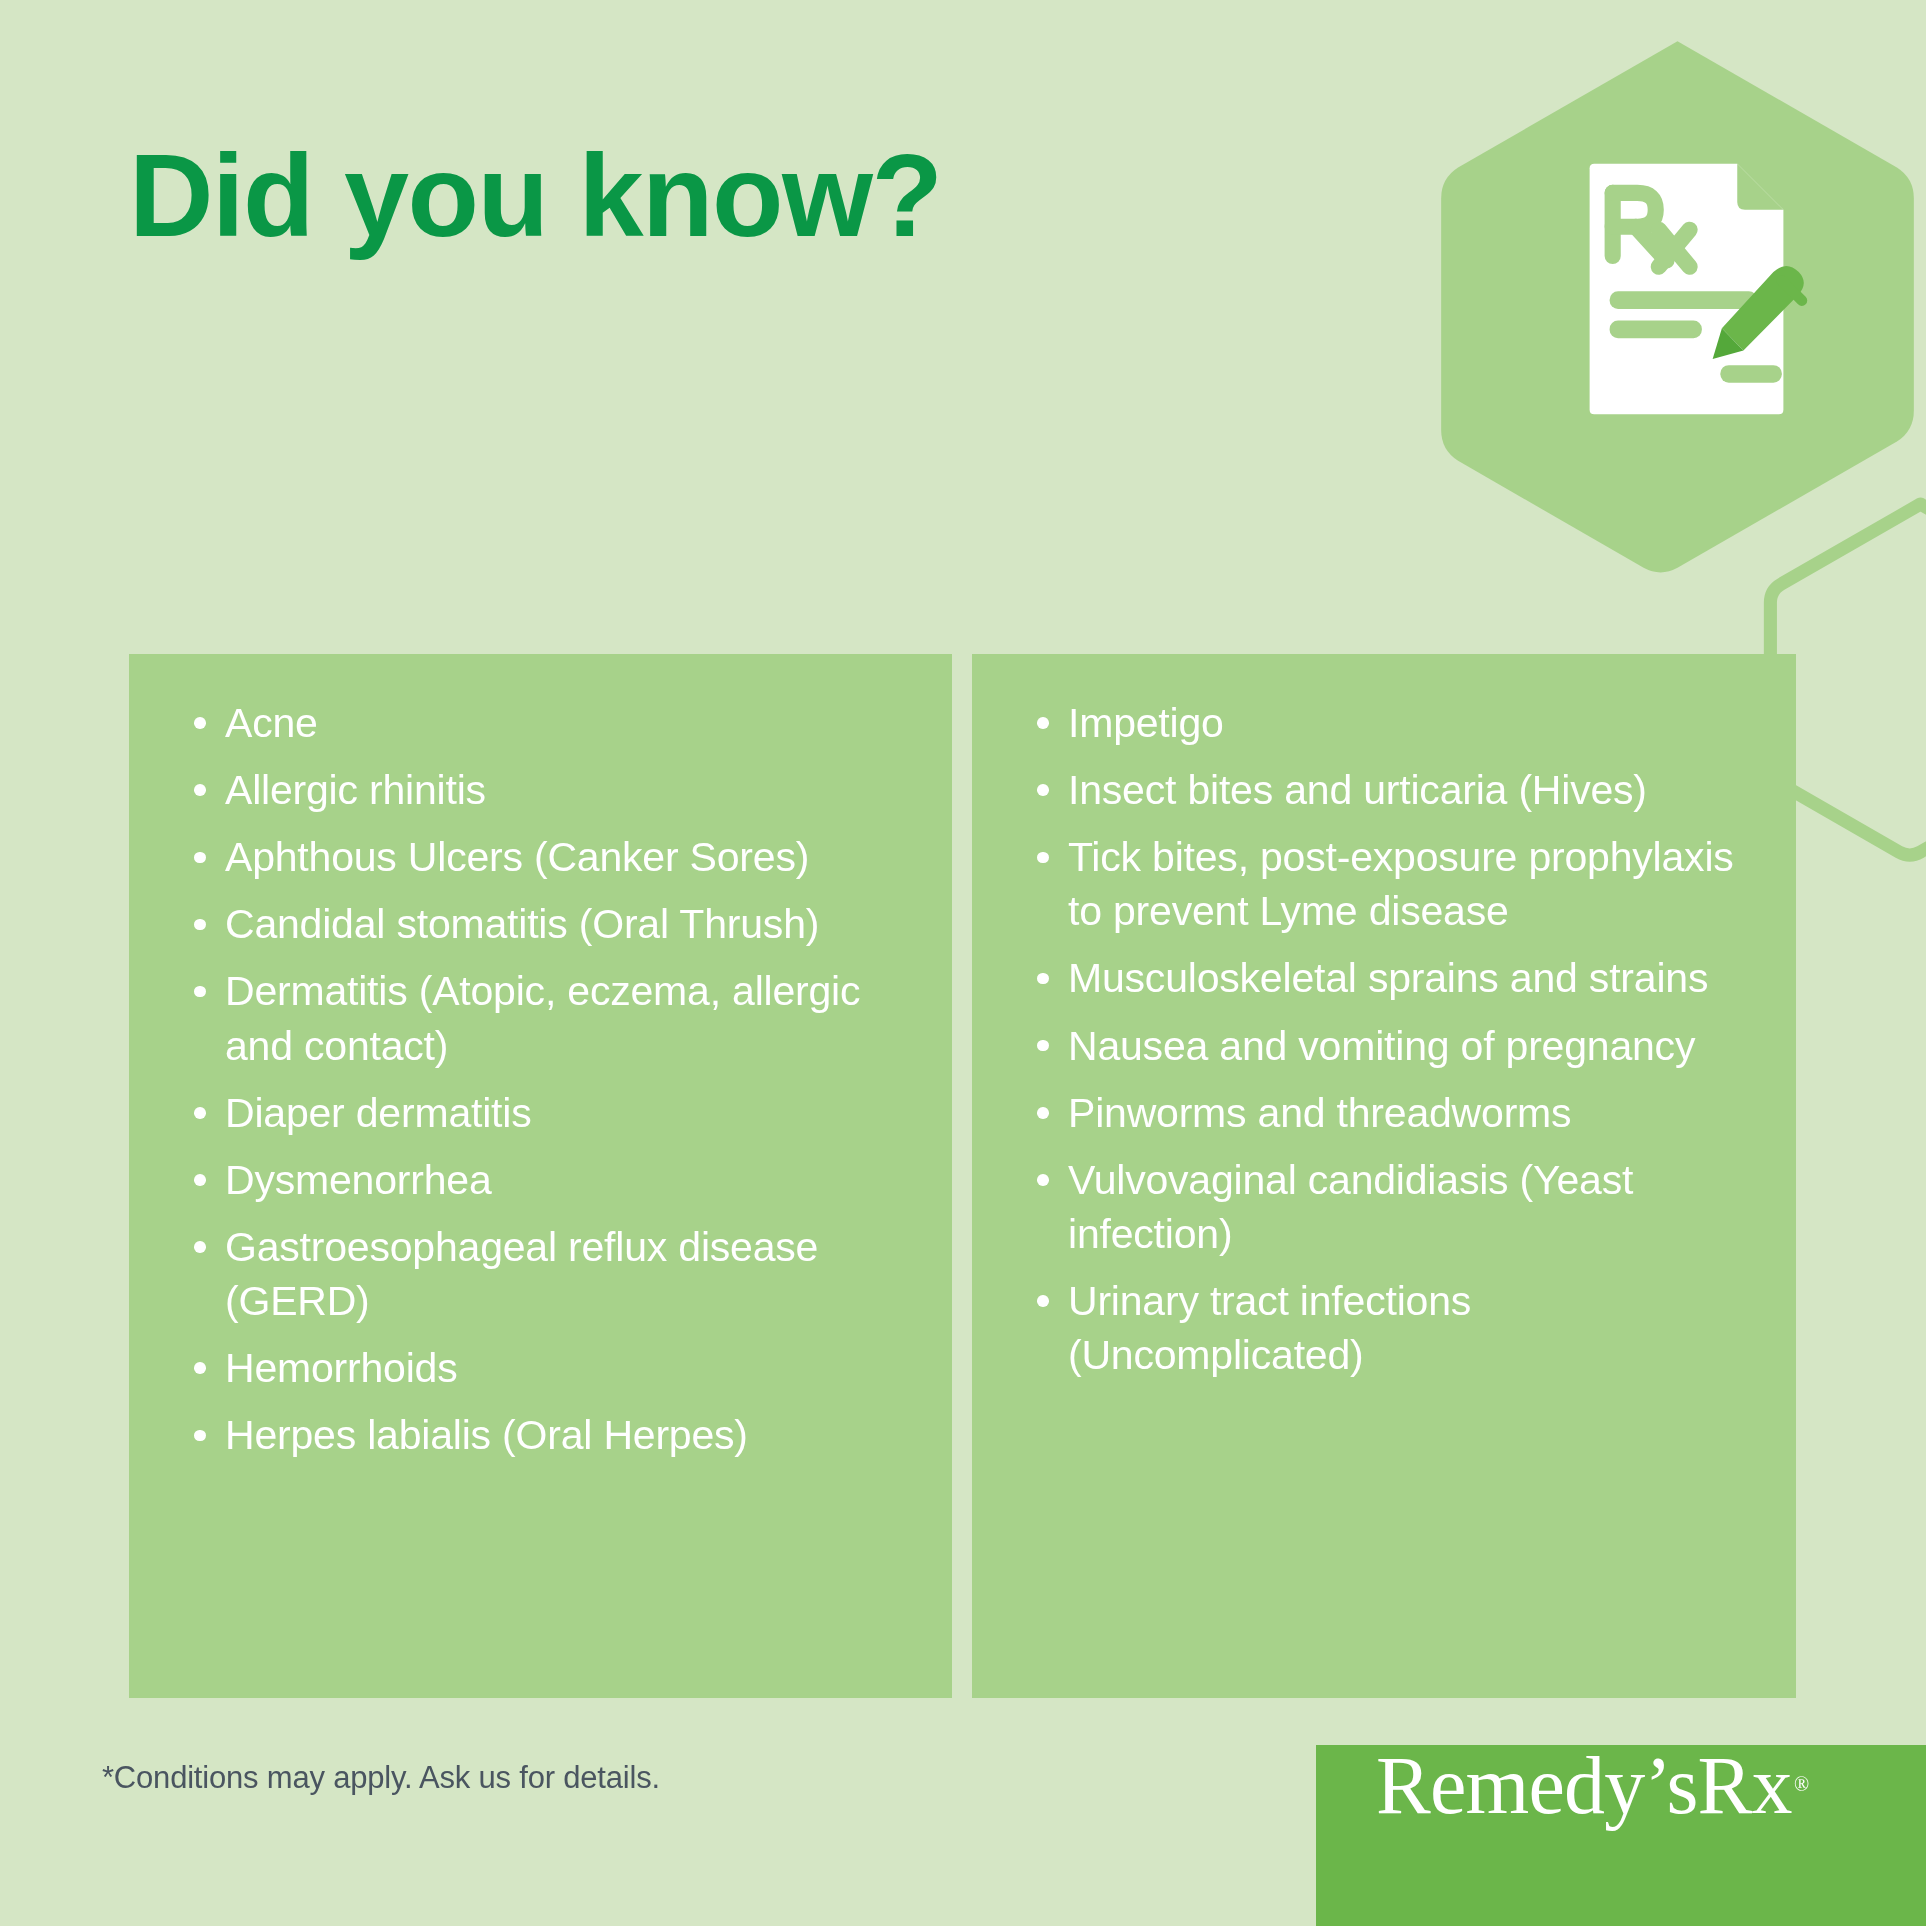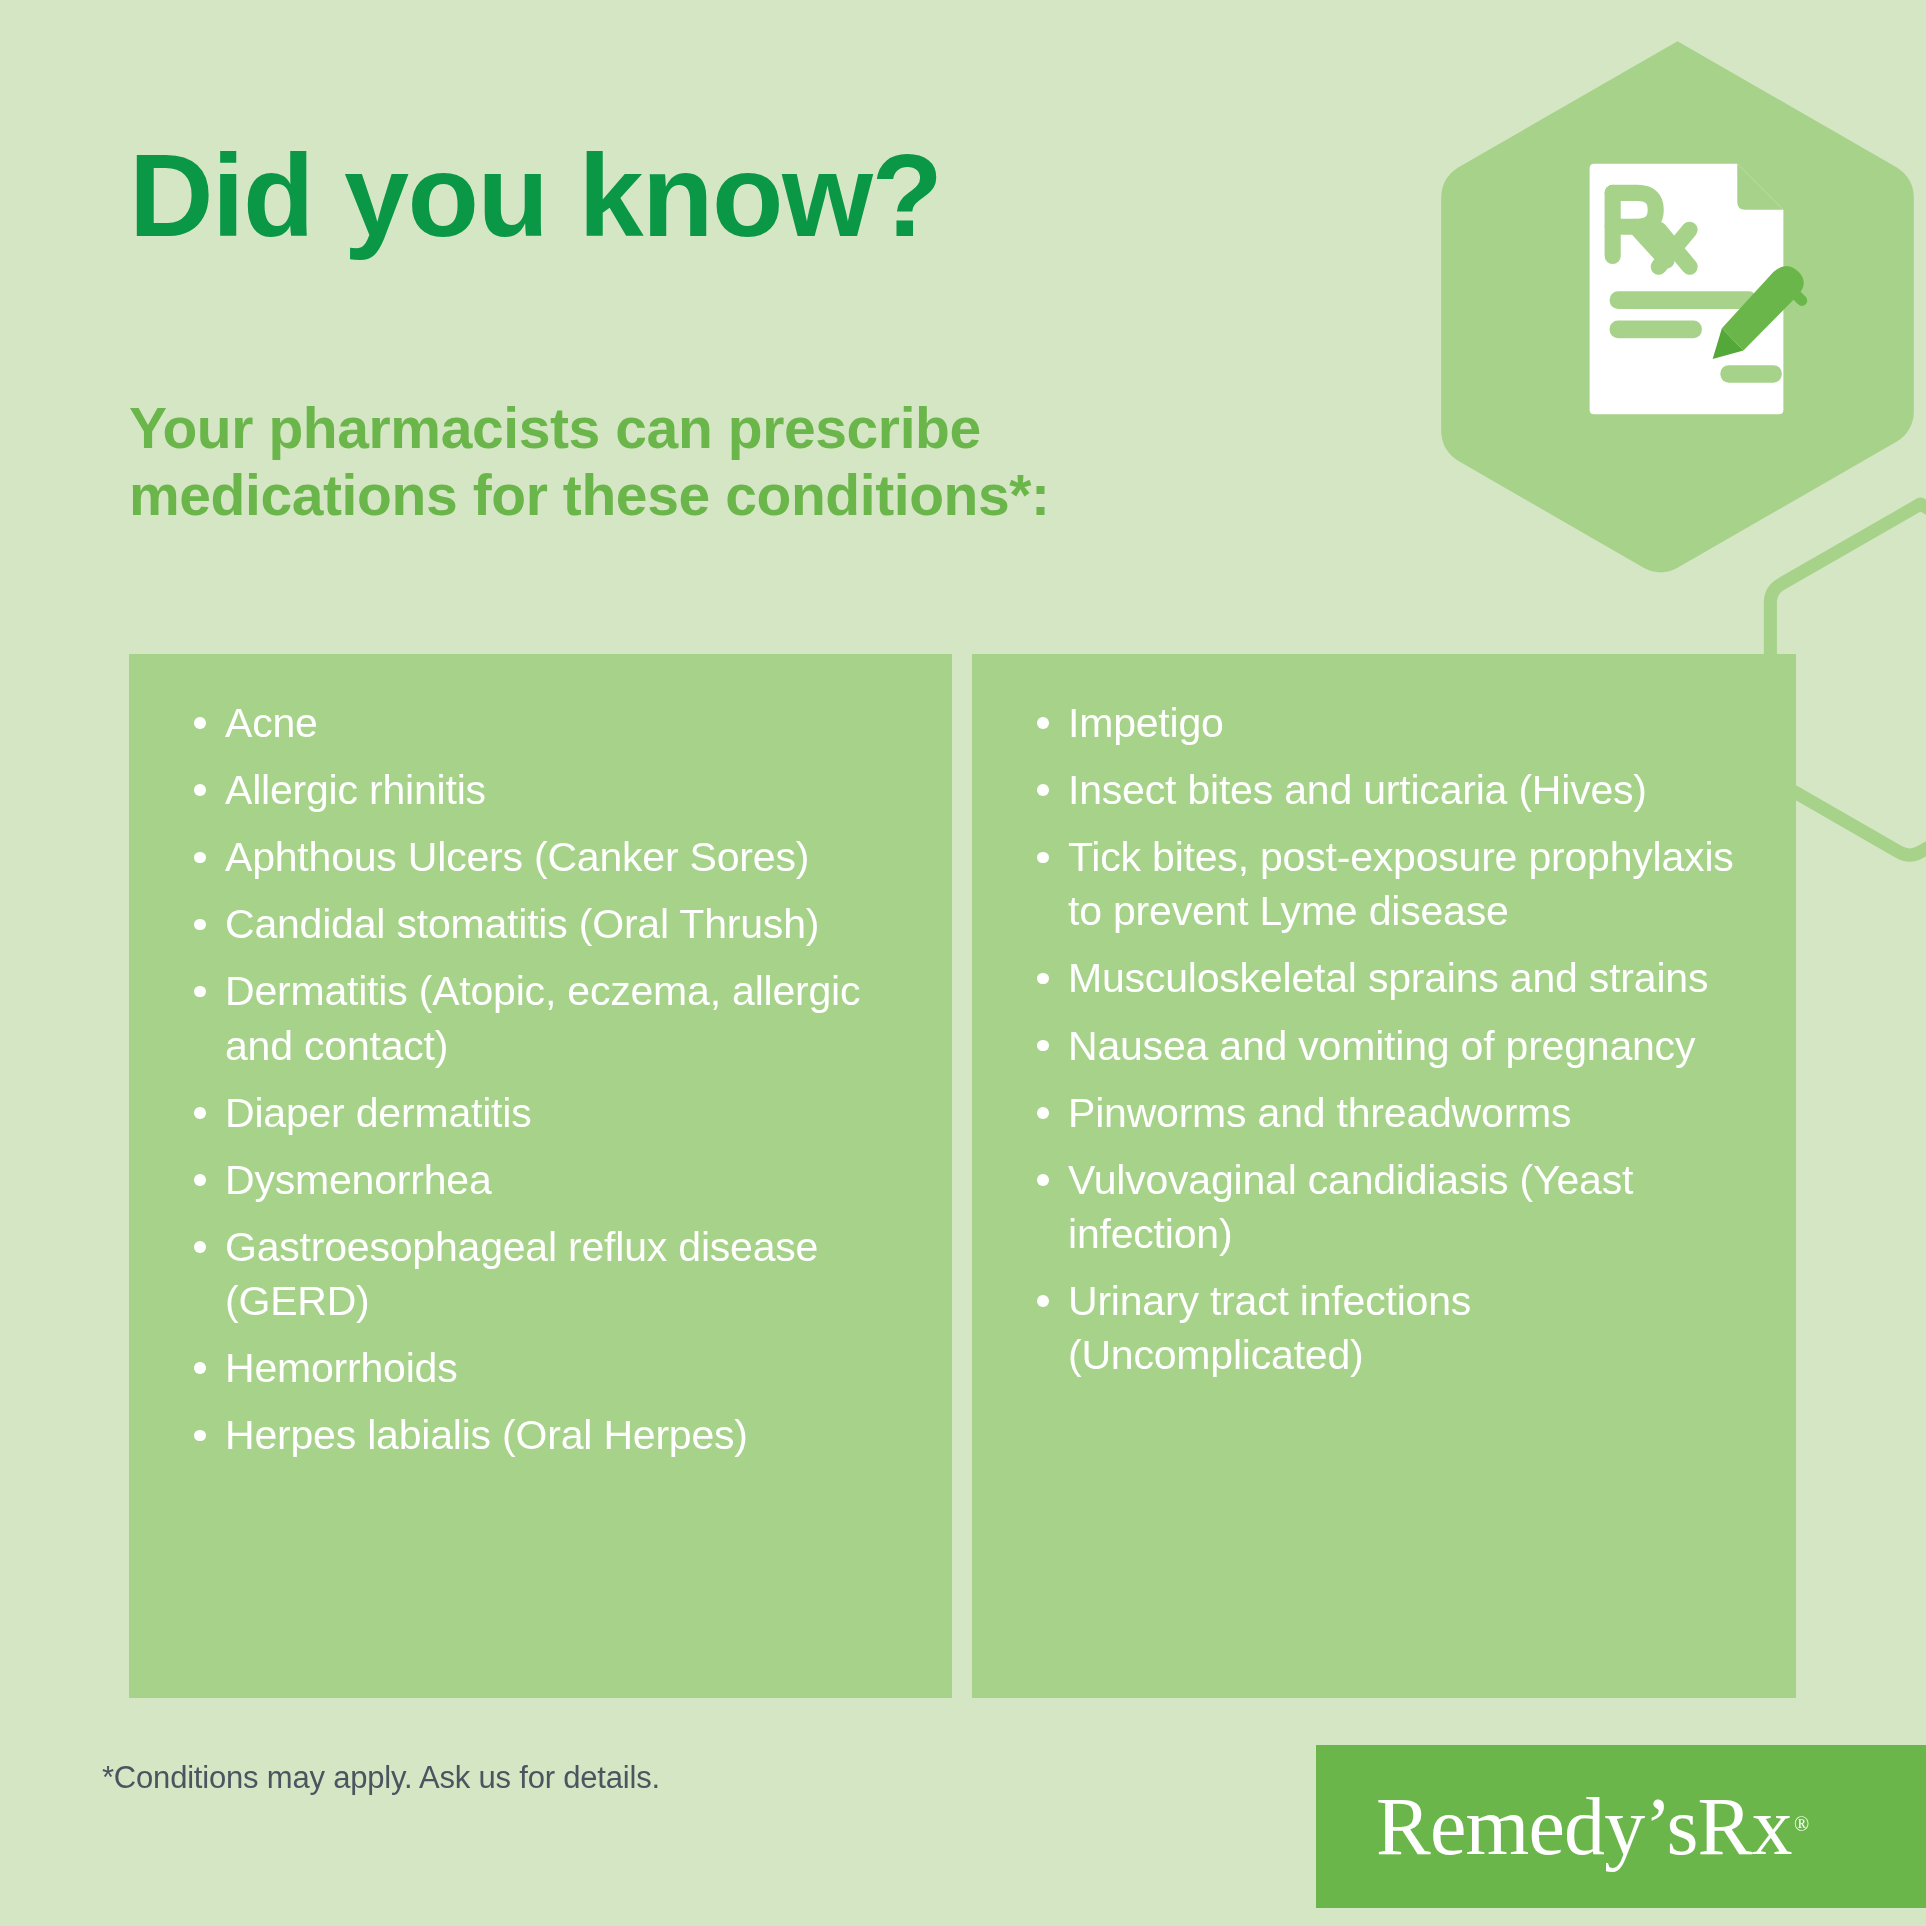--- a/index.html
+++ b/index.html
@@ -133,24 +133,23 @@
     letter-spacing: -0.2px;
     white-space: nowrap;
   }
 
   
   #logo-block {
     position: absolute;
     left: 1316px;
     top: 1745px;
     width: 610px;
-    height: 163px;
+    height: 182px;
     background: #6bb64a;
     display: flex;
-    align-items: center;
     justify-content: flex-start;
   }
   #logo-wordmark {
     margin-left: 60px;
     color: #ffffff;
     font-family: "Liberation Serif", "DejaVu Serif", serif;
     font-size: 82px;
     letter-spacing: -0.8px;
     line-height: 1;
     white-space: nowrap;
@@ -197,24 +196,20 @@
 
     <g>
       <path d="M245 143 Q262 127 278 143 Q292 158 276 174 L206 245 L178 216 Z" fill="#6bb64a"></path>
       <path d="M178 216 L206 245 L166 256 Z" fill="#54a83a"></path>
       <path d="M256 154 L282 180" stroke="#6bb64a" stroke-width="14" stroke-linecap="round" fill="none"></path>
     </g>
   </svg>
 
   <div id="page-title">Did you know?</div>
 
-  <div id="page-subtitle">
-    <span class="sub-line">Your pharmacists can prescribe</span>
-    <span class="sub-line">medications for these conditions*:</span>
-  </div>
 
   <div class="panel" id="panel-left">
     <ul class="cond-list" id="list-left">
         <li class="cond-item">
           <span class="bullet"></span>
           <span class="txt">Acne</span>
         </li>
         <li class="cond-item">
           <span class="bullet"></span>
           <span class="txt">Allergic rhinitis</span>

